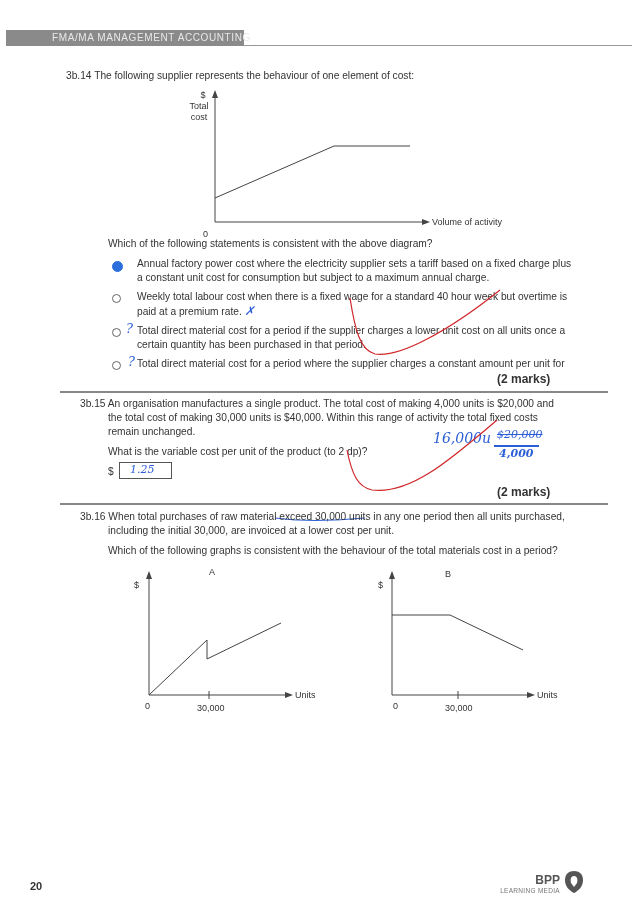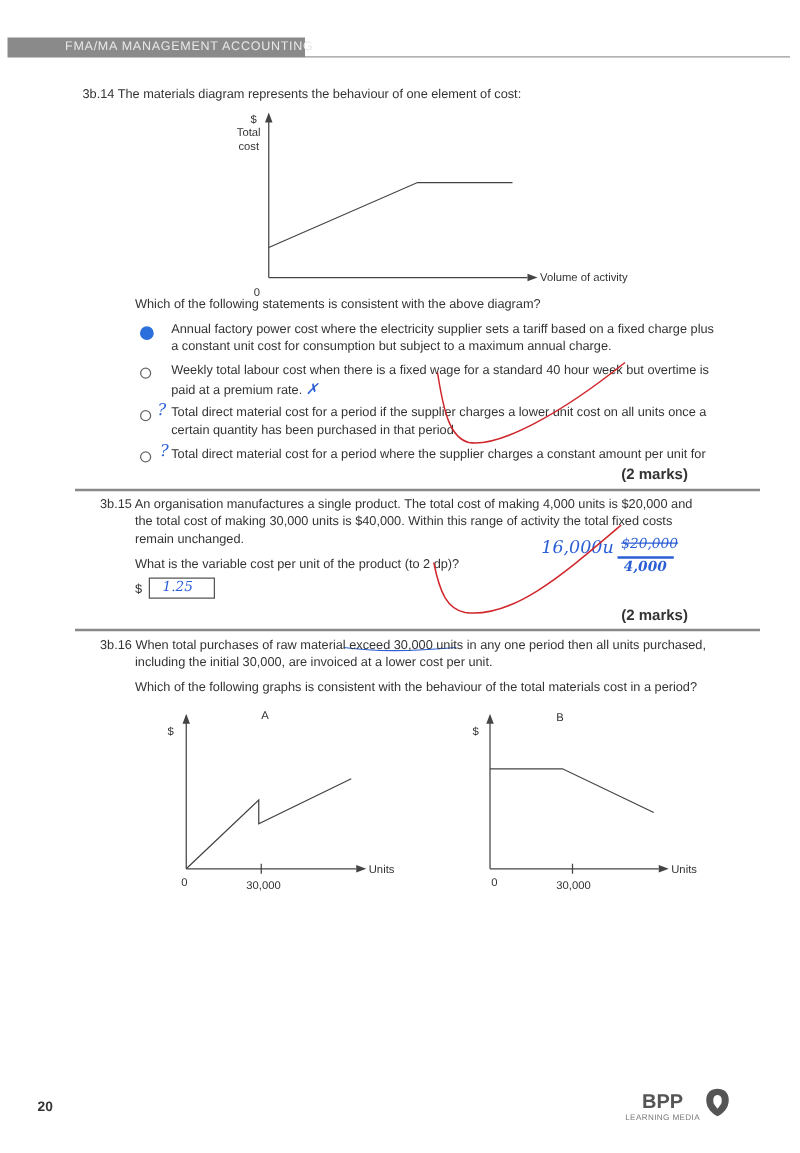--- a/index.html
+++ b/index.html
@@ -12,34 +12,34 @@
   .q { font-size: 10.2px; line-height: 14px; color: #333; }
   .sep { height: 1.5px; background: #888; }
   .opt-text { font-size: 10.2px; line-height: 14px; color: #333; }
   .radio { width: 7px; height: 7px; border: 1px solid #666; border-radius: 50%; background: #fff; }
   .radio.sel { background: #2a6fdb; border-color: #2a6fdb; width: 9px; height: 9px; }
   .marks { font-weight: bold; font-size: 12px; color: #333; }
   .hand { font-family: "DejaVu Serif", serif; font-style: italic; color: #2c5fd6; }
   .answer-box { left: 119px; top: 462px; width: 51px; height: 15px; border: 1px solid #555; }
   .footer-page { left: 30px; top: 880px; font-size: 11px; font-weight: bold; color: #333; }
   .brand { right: 80px; top: 873px; text-align: right; }
-  .brand-name { font-weight: bold; font-size: 16px; color: #555; text-align: center; }
+  .brand-name { font-weight: bold; font-size: 12px; color: #555; }
   .brand-sub { font-size: 6.5px; color: #777; letter-spacing: 0.3px; }
   svg text { font-family: "Liberation Sans", sans-serif; }
 </style>
 </head>
 <body>
 
 <div class="abs header-bar"></div>
 <div class="abs header-text">FMA/MA MANAGEMENT ACCOUNTING</div>
 <div class="abs header-rule"></div>
 
 <div class="abs q" style="left:66px; top:69px;">
   <span>3b.14</span>
-  <span>The materials diagram represents the behaviour of one element of cost:</span>
+  <span>The following supplier represents the behaviour of one element of cost:</span>
 </div>
 
 <svg class="abs" style="left:170px; top:88px;" width="350" height="152">
   <text x="33" y="10" font-size="9" fill="#333" text-anchor="middle">$</text>
   <text x="29" y="21" font-size="9" fill="#333" text-anchor="middle">Total</text>
   <text x="29" y="32" font-size="9" fill="#333" text-anchor="middle">cost</text>
   <line x1="45" y1="4" x2="45" y2="134" stroke="#444" stroke-width="1"></line>
   <polygon points="42,10 45,2 48,10" fill="#444"></polygon>
   <line x1="45" y1="134" x2="252" y2="134" stroke="#444" stroke-width="1"></line>
   <polygon points="252,131 260,134 252,137" fill="#444"></polygon>

